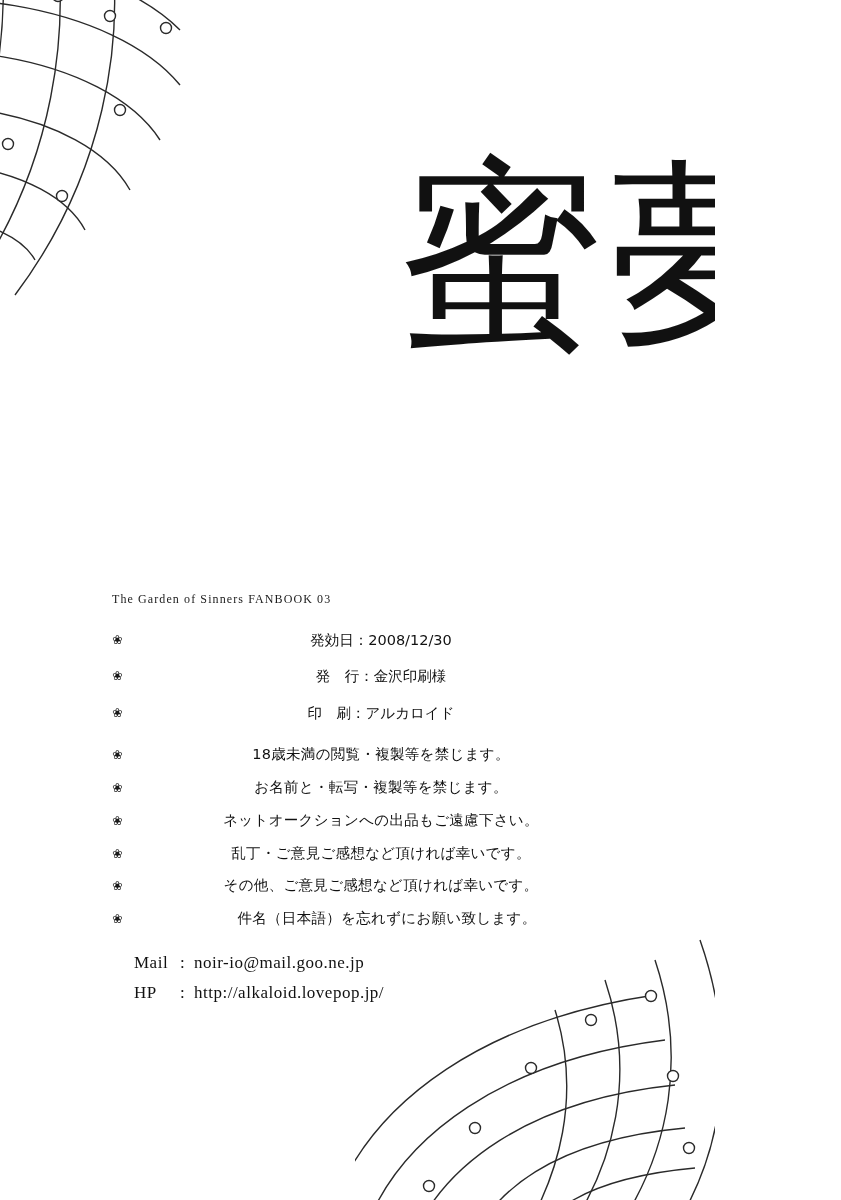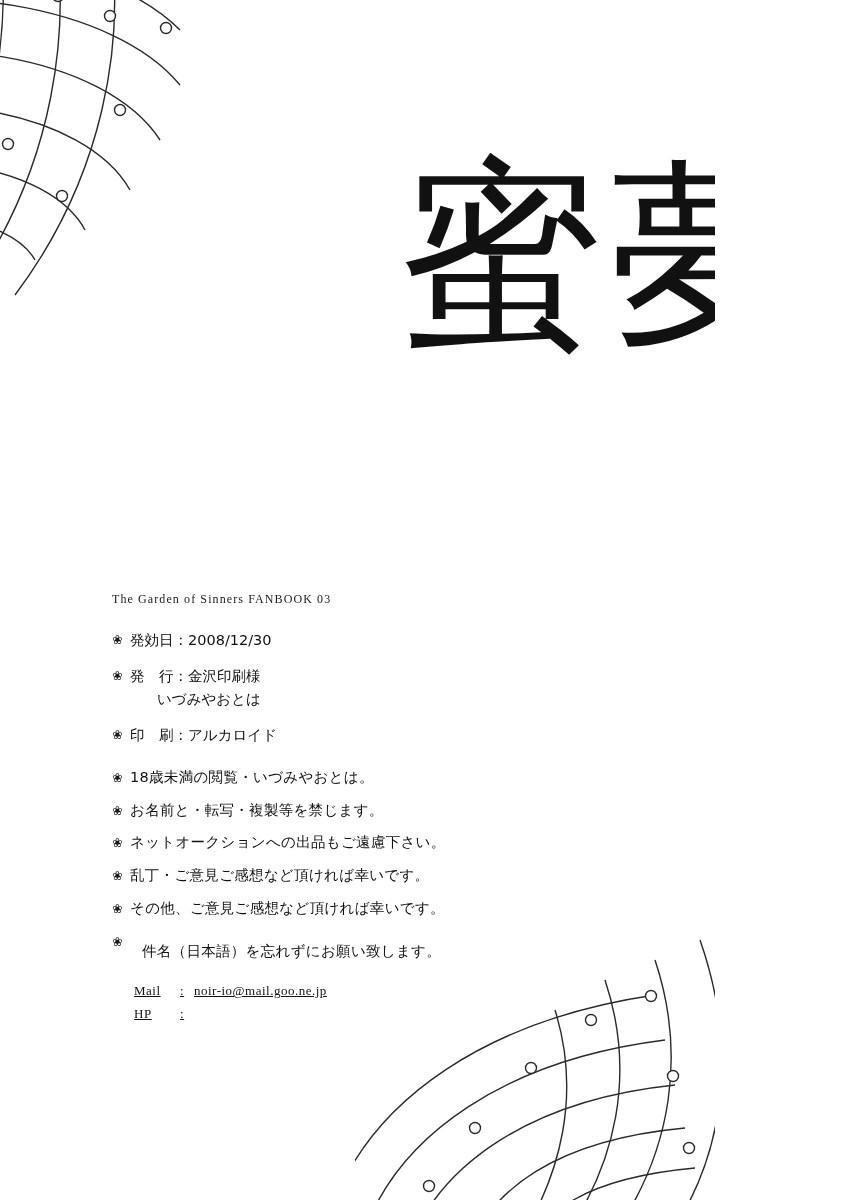--- a/index.html
+++ b/index.html
@@ -67,51 +67,49 @@
   }
   .flower {
     display: inline-block;
     width: 15px;
     flex: 0 0 auto;
     font-size: 12.5px;
     line-height: 1.7;
     margin-right: 3px;
     color: #1a1a1a;
   }
-  .credit-body { flex: 1 1 auto; }
+  .credit-body { flex: 1 1 auto; text-align: center; }
   .credit-sub {
     display: block;
     padding-left: 27px;
   }
   .notices { margin-top: 20px; }
   .notice-line {
     font-family: "DejaVu Sans", sans-serif;
     font-size: 14.5px;
     line-height: 1.5;
     margin-bottom: 11px;
     display: flex;
     align-items: flex-start;
   }
   .notice-line .credit-body { letter-spacing: 0.3px; }
   .notice-cont {
     display: block;
     padding-left: 12px;
-    margin-top: 10px;
   }
   .contact {
     margin-top: 18px;
     padding-left: 22px;
   }
   .contact-row {
     font-family: "Liberation Serif", serif;
-    font-size: 13px;
+    font-size: 17px;
     line-height: 1.75;
     letter-spacing: 0.5px;
     display: flex;
-    text-decoration: underline;
   }
   .contact-label {
     width: 46px;
     flex: 0 0 auto;
   }
   .contact-colon {
     width: 14px;
     flex: 0 0 auto;
   }
 </style>
@@ -184,36 +182,35 @@
       <span class="flower">❀</span>
       <span class="credit-body">
         <span>発効日：</span><span>2008/12/30</span>
       </span>
     </div>
 
     <div class="credit-line">
       <span class="flower">❀</span>
       <span class="credit-body">
         <span>発　行：</span><span>金沢印刷様</span>
-        <span class="credit-sub">いづみやおとは</span>
       </span>
     </div>
 
     <div class="credit-line">
       <span class="flower">❀</span>
       <span class="credit-body">
         <span>印　刷：</span><span>アルカロイド</span>
       </span>
     </div>
 
     <div class="notices">
 
       <div class="notice-line">
         <span class="flower">❀</span>
-        <span class="credit-body">18歳未満の閲覧・いづみやおとは。</span>
+        <span class="credit-body">18歳未満の閲覧・複製等を禁じます。</span>
       </div>
 
       <div class="notice-line">
         <span class="flower">❀</span>
         <span class="credit-body">お名前と・転写・複製等を禁じます。</span>
       </div>
 
       <div class="notice-line">
         <span class="flower">❀</span>
         <span class="credit-body">ネットオークションへの出品もご遠慮下さい。</span>
@@ -240,17 +237,18 @@
 
     <div class="contact">
       <div class="contact-row">
         <span class="contact-label">Mail</span>
         <span class="contact-colon">:</span>
         <span>noir-io@mail.goo.ne.jp</span>
       </div>
       <div class="contact-row">
         <span class="contact-label">HP</span>
         <span class="contact-colon">:</span>
+        <span>http://alkaloid.lovepop.jp/</span>
       </div>
     </div>
 
   </div>
 </div>
 
 </body></html>

